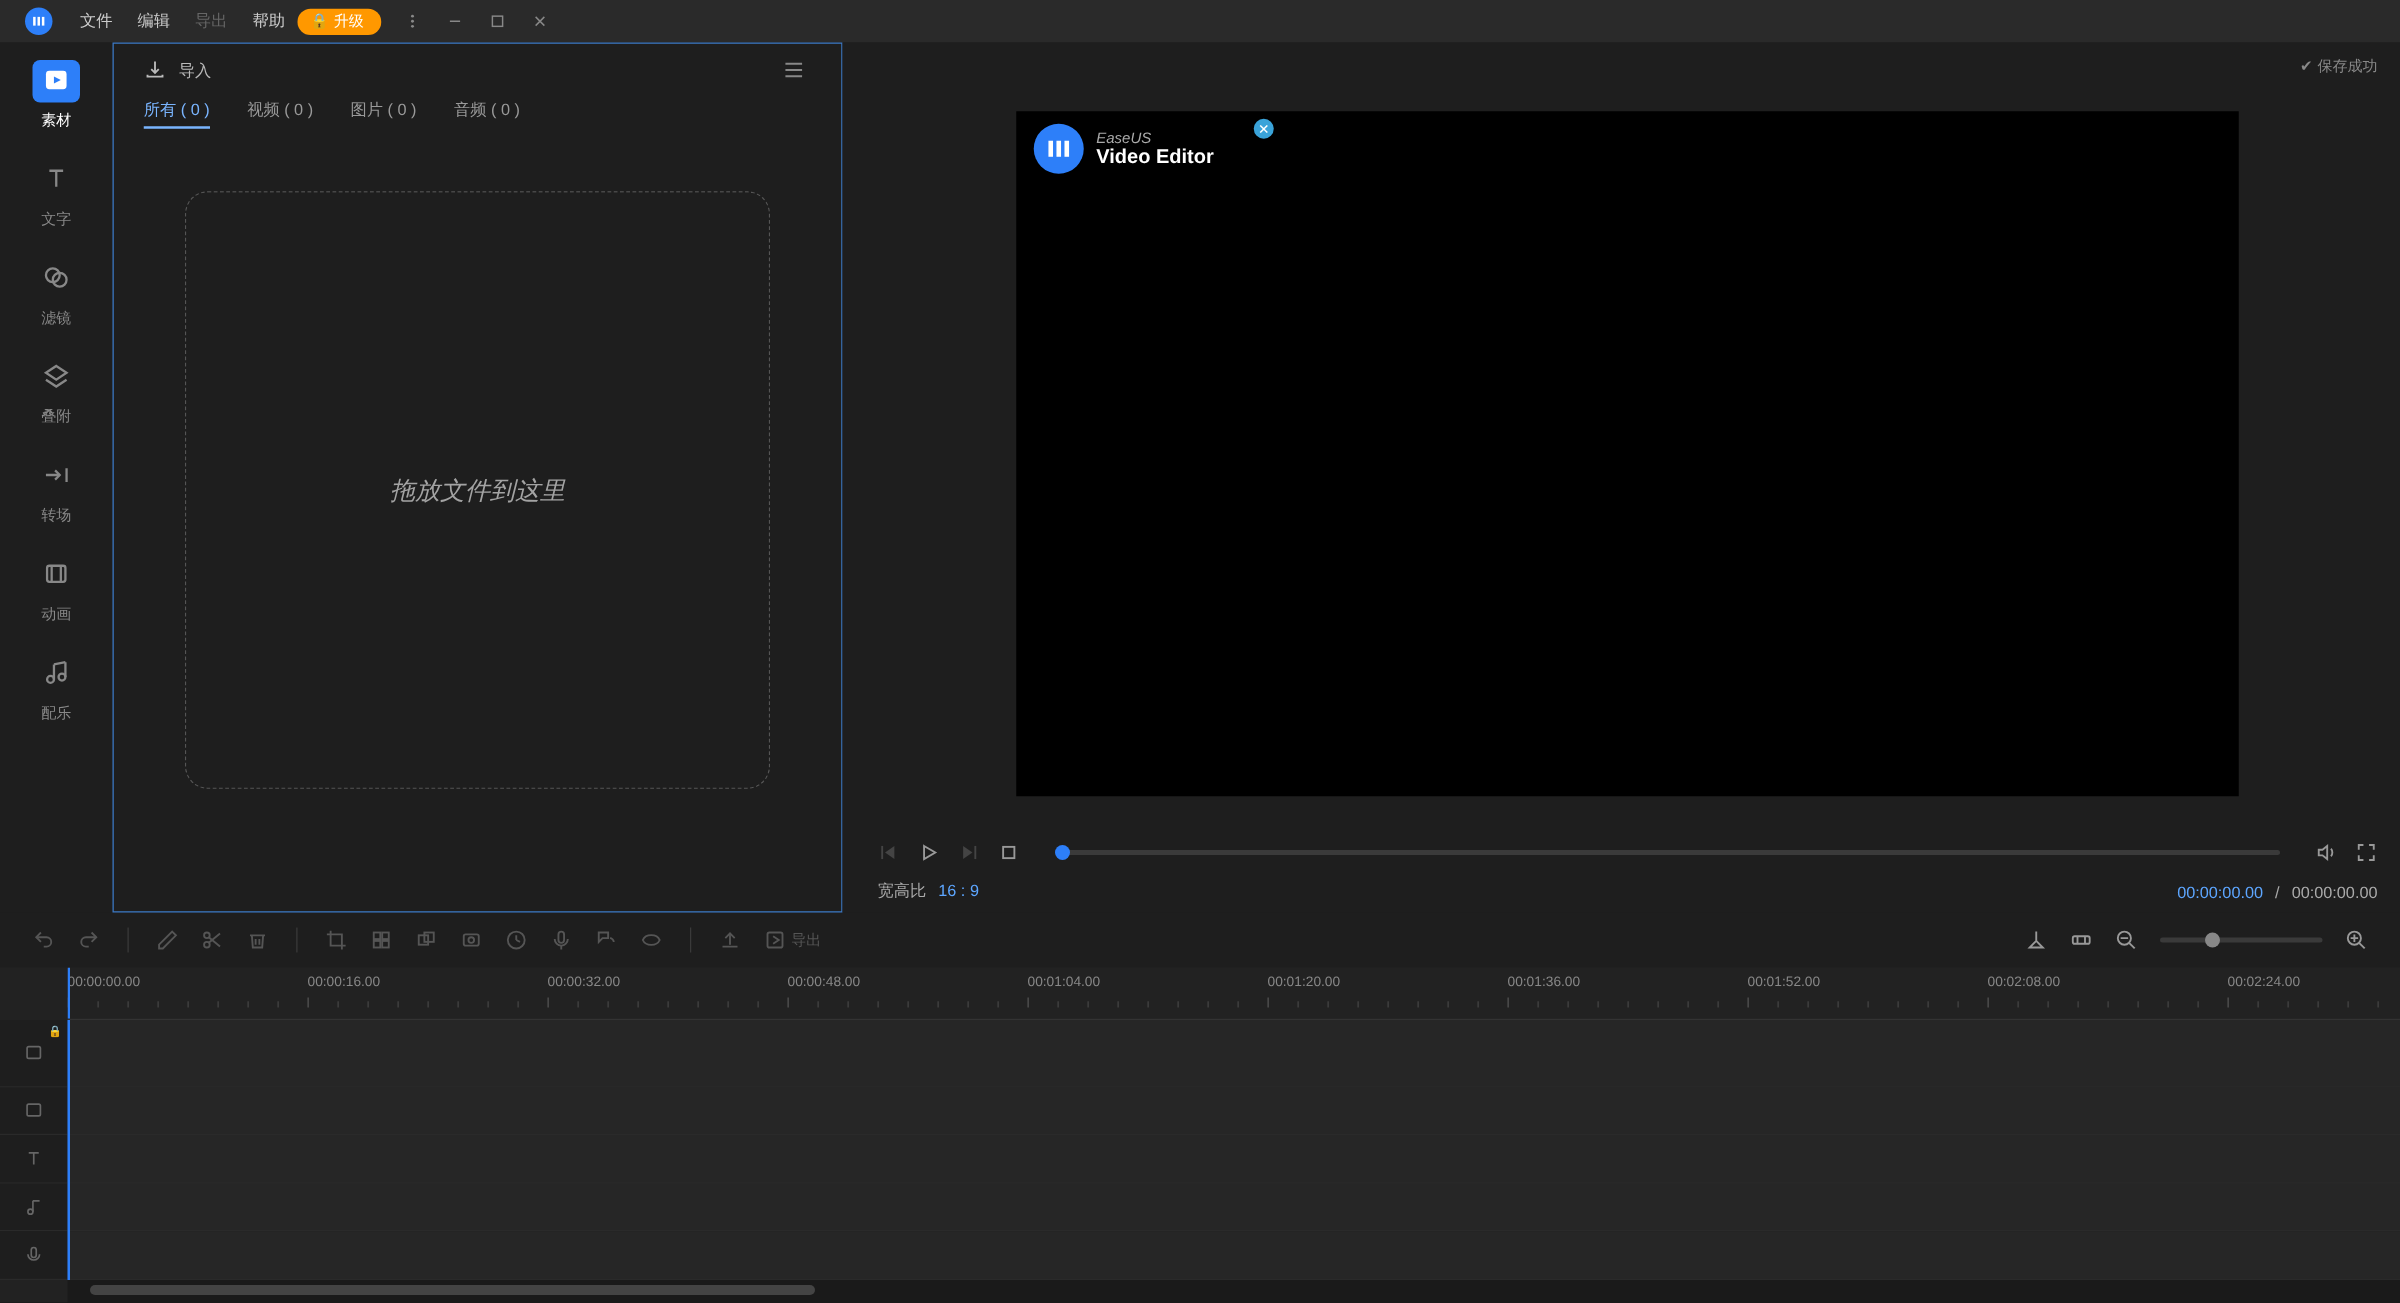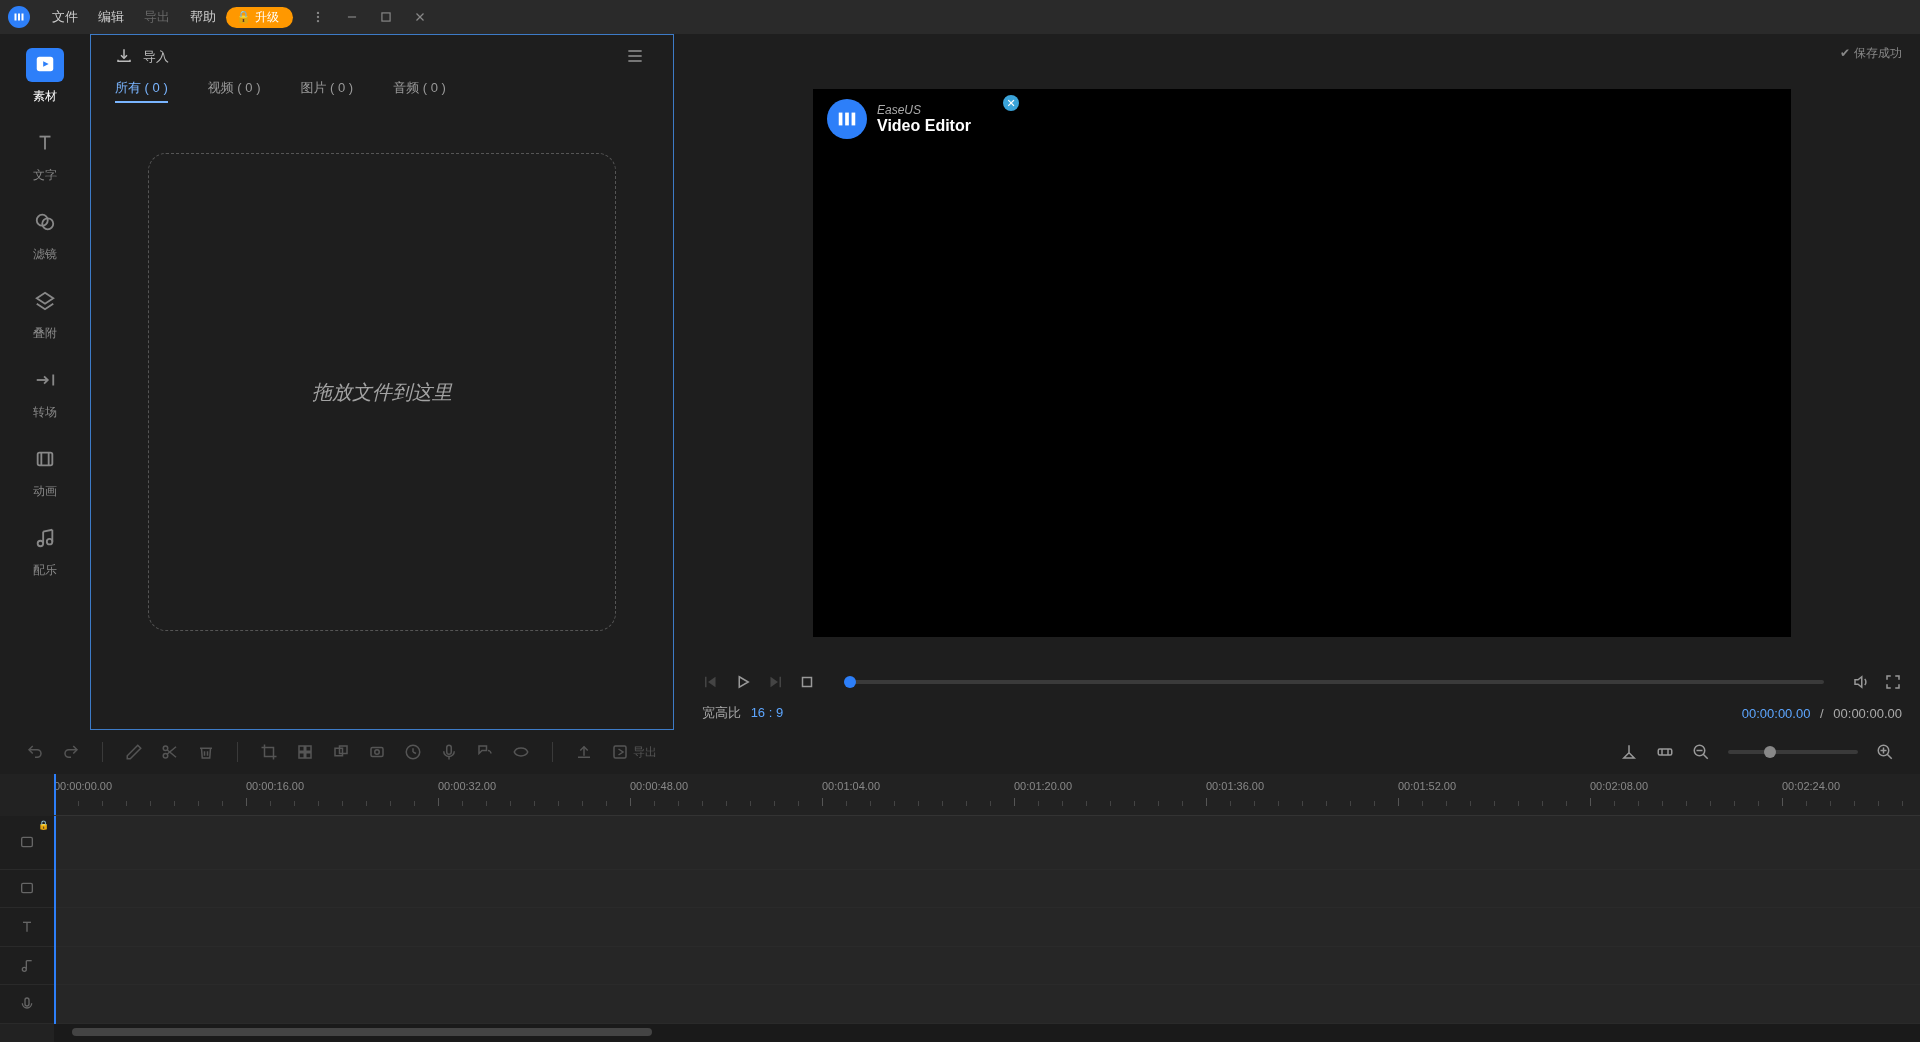--- a/index.html
+++ b/index.html
@@ -7,21 +7,21 @@
   width: 1920px; height: 1042px;
   background: #1a1a1a; color: #aaa;
   font-family: "Microsoft YaHei", Arial, sans-serif;
   font-size: 13px;
   overflow: hidden;
 }
 
 .titlebar {
   height: 34px; background: #2a2a2a;
   display: flex; align-items: center;
-  padding: 0 8px;
+  padding: 0 20px;
 }
 .app-logo {
   width: 22px; height: 22px; border-radius: 50%;
   background: #2d7ff9; display: flex; align-items: center; justify-content: center;
   margin-right: 12px;
 }
 .app-logo svg { width: 12px; height: 12px; }
 .menu-item { padding: 0 10px; font-size: 13px; color: #ccc; cursor: pointer; }
 .menu-item.disabled { color: #666; }
 .title-center { flex: 1; text-align: center; font-size: 14px; color: #ccc; }
@@ -57,21 +57,21 @@
 
 .media-panel {
   width: 584px; border: 1px solid #3d7bc7; background: #1e1e1e;
   display: flex; flex-direction: column;
 }
 .mp-toolbar {
   height: 44px; display: flex; align-items: center; padding: 0 28px 0 24px;
   justify-content: space-between;
 }
 .mp-import { display: flex; align-items: center; gap: 10px; color: #bbb; cursor: pointer; }
-.mp-tabs { display: flex; gap: 40px; padding: 0 24px 6px; font-size: 13px; }
+.mp-tabs { display: flex; gap: 30px; padding: 0 24px 6px; font-size: 13px; }
 .mp-tab { color: #999; cursor: pointer; padding-bottom: 4px; }
 .mp-tab.active { color: #7ab5ff; border-bottom: 2px solid #7ab5ff; }
 .mp-body { flex: 1; display: flex; align-items: flex-start; justify-content: center; padding-top: 44px; }
 .dropzone {
   width: 468px; height: 478px;
   border: 1.5px dashed #555; border-radius: 18px;
   display: flex; align-items: center; justify-content: center;
   color: #a3a3a3; font-style: italic; font-size: 20px;
 }
 

